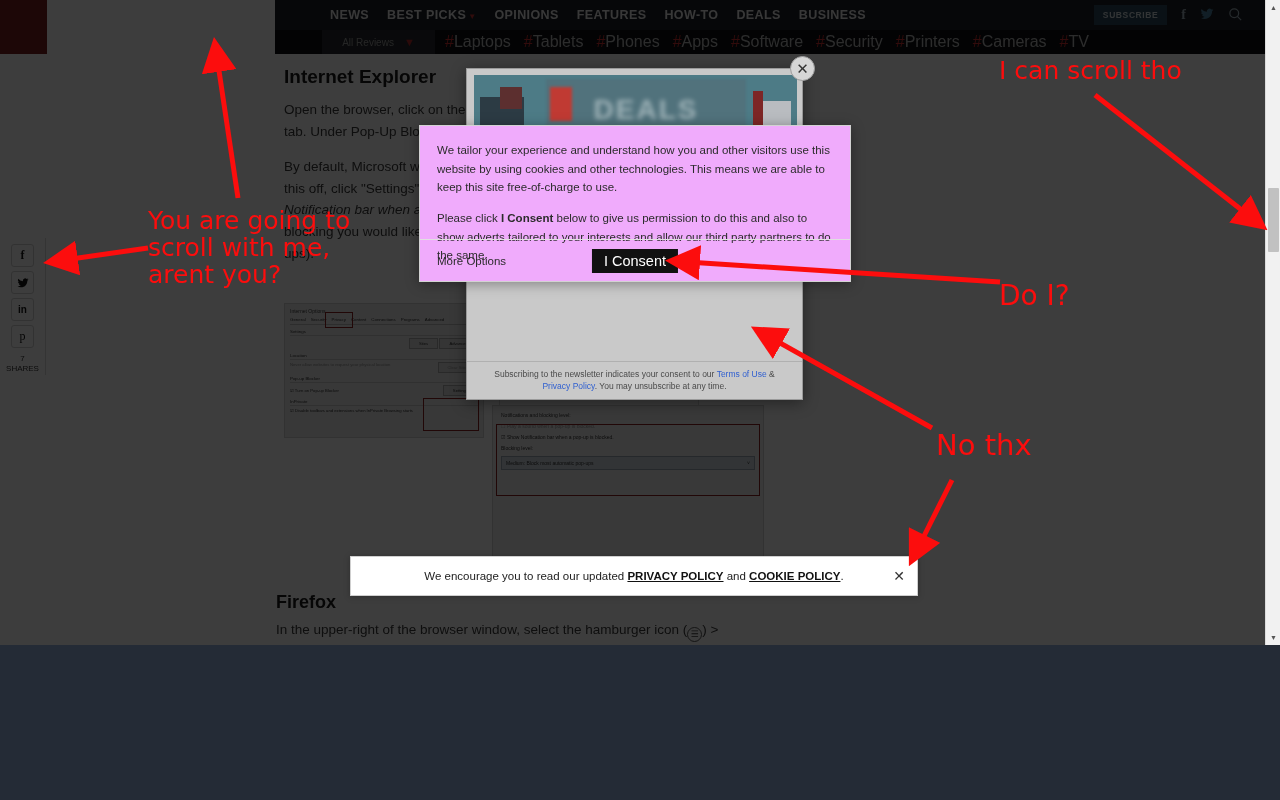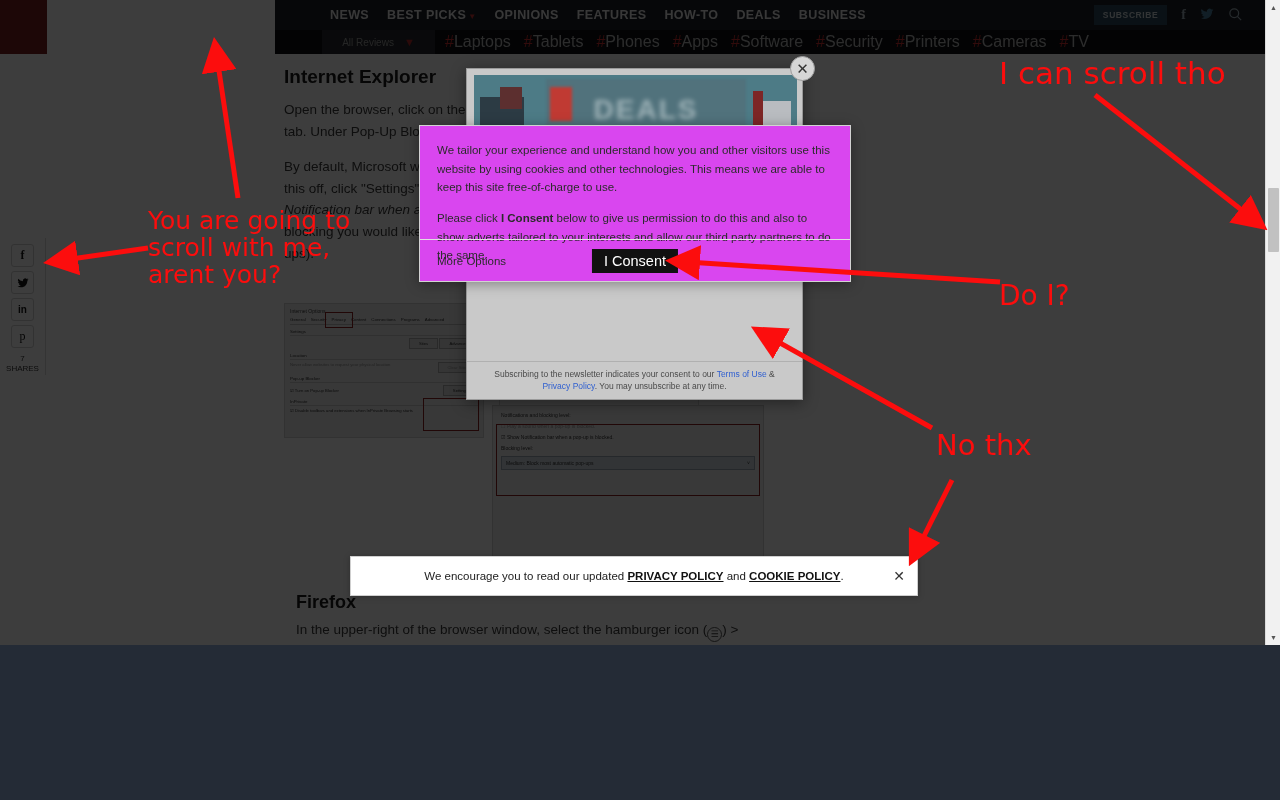--- a/index.html
+++ b/index.html
@@ -204,21 +204,21 @@
   .nl-foot {
     position: absolute; left: 0; bottom: 6px; width: 100%; text-align: center;
     font-size: 8.5px; color: #4a4a4a; line-height: 1.5; padding: 0 14px;
     border-top: 1px solid #b0b0b0; padding-top: 6px;
   }
   .nl-foot a { color: #2f5fd0; text-decoration: none; }
 
   
   .consent {
     position: absolute; left: 419px; top: 125px; width: 432px; height: 157px;
-    background: #d946ef; border: 1px solid #d2d2d2; z-index: 60;
+    background: #f0abfc; border: 1px solid #d2d2d2; z-index: 60;
     box-shadow: 0 2px 12px rgba(0,0,0,0.35);
   }
   .consent-body { padding: 15px 17px 0; }
   .consent-body p {
     font-size: 11.5px; line-height: 1.62; color: #2b2b2b; margin-bottom: 12px;
   }
   .consent-body p b { font-weight: 700; }
   .consent-foot {
     position: absolute; left: 0; bottom: 0; width: 100%; height: 42px;
     border-top: 1px solid #e0e0e0; display: flex; align-items: center;
@@ -241,21 +241,21 @@
     box-shadow: 0 1px 6px rgba(0,0,0,0.25);
   }
   .cookiebar .txt { font-size: 11.5px; color: #222; }
   .cookiebar .txt a { color: #111; text-decoration: underline; font-weight: 700; }
   .cookiebar .x {
     position: absolute; right: 12px; top: 50%; transform: translateY(-50%);
     font-size: 14px; color: #333; cursor: pointer;
   }
 
   
-  .firefox-sec { position: absolute; left: 296px; top: 592px; width: 520px; z-index: 3; }
+  .firefox-sec { position: absolute; left: 276px; top: 592px; width: 520px; z-index: 3; }
   .firefox-sec h2 { font-size: 18px; color: #1a1a1a; font-weight: 700; margin-bottom: 9px; }
   .firefox-sec p { font-size: 13.5px; color: #3a3a3a; }
   .burger-glyph {
     display: inline-block; border: 1px solid #555; border-radius: 50%;
     width: 15px; height: 15px; line-height: 13px; text-align: center;
     font-size: 9px; vertical-align: -3px;
   }
 
   
   .scrollbar {
@@ -277,21 +277,21 @@
   
   .annot-layer {
     position: absolute; left: 0; top: 0; width: 1280px; height: 800px;
     z-index: 90; pointer-events: none;
   }
   .annot-text {
     position: absolute; color: #fc0d0d; font-size: 25px; line-height: 1.08;
     font-family: "DejaVu Sans", sans-serif; font-weight: 400; white-space: pre-line;
   }
   #an-scrollwith { left: 148px; top: 207px; width: 310px; }
-  #an-canscroll  { left: 999px; top: 57px; font-size: 31px; }
+  #an-canscroll  { left: 999px; top: 57px; font-size: 25px; }
   #an-doi        { left: 999px; top: 281px; font-size: 28px; }
   #an-nothx      { left: 936px; top: 430px; font-size: 29px; }
 
   
   .caption-band {
     position: absolute; left: 0; top: 645px; width: 1280px; height: 155px;
     background: #242b36; z-index: 80;
   }
 </style>
 </head>

